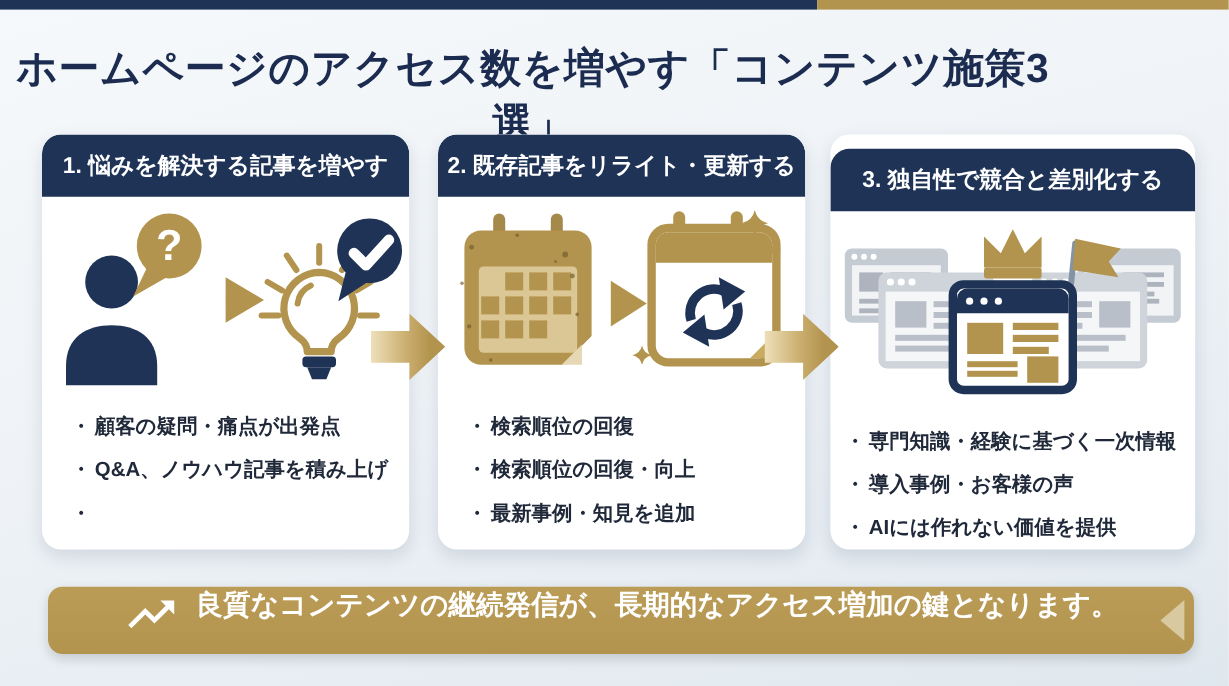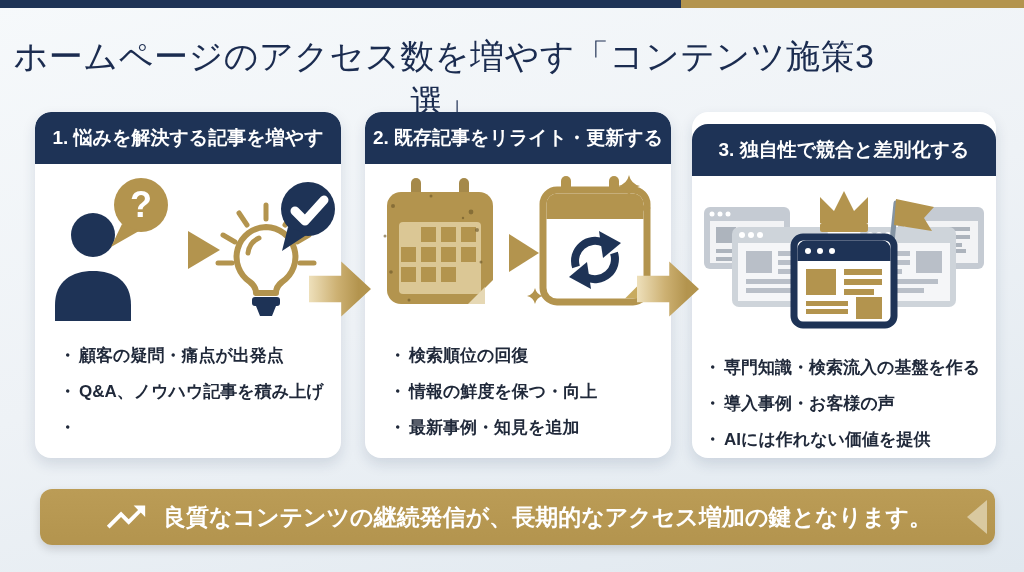--- a/index.html
+++ b/index.html
@@ -8,21 +8,21 @@
     font-family:"Liberation Sans","DejaVu Sans",sans-serif;
     background:linear-gradient(165deg,#f6f9fb 0%,#eef2f6 50%,#e0e8ef 100%);
     position:relative; overflow:hidden;
   }
   .topbar { position:absolute; top:0; left:0; width:1024px; height:8px; display:flex; }
   .topbar-navy { width:681px; height:8px; background:#1e3356; }
   .topbar-gold { flex:1; height:8px; background:#b3944e; }
 
   .main-title {
     position:absolute; top:34px; left:0; width:888px;
-    text-align:center; font-size:34px; font-weight:400; color:#1b2c50;
+    text-align:center; font-size:34px; font-weight:700; color:#1b2c50;
     letter-spacing:.5px;
   }
 
   .card {
     position:absolute; top:112px; height:346px; background:#fff;
     border-radius:16px; overflow:hidden;
     box-shadow:0 6px 14px rgba(25,45,85,.13);
     display:flex; flex-direction:column;
   }
   .card1 { left:35px;  width:306px; }
@@ -52,21 +52,21 @@
     background:linear-gradient(90deg,#eee0bb 0%,#cdb173 45%,#b3944e 80%);
     clip-path:polygon(0 28%,52% 28%,52% 4%,100% 50%,52% 96%,52% 72%,0 72%);
   }
   .arrow-1 { left:309px; }
   .arrow-2 { left:637px; }
 
   .banner {
     position:absolute; left:40px; top:489px; width:955px; height:56px;
     background:linear-gradient(180deg,#bb9c56 0%,#b3944e 100%);
     border-radius:12px; box-shadow:0 4px 10px rgba(0,0,0,.15);
-    display:flex; align-items:center; justify-content:center; gap:14px;
+    display:flex; justify-content:center; gap:14px;
   }
   .banner-text { color:#fff; font-size:23px; font-weight:bold; white-space:nowrap; }
   .banner-notch {
     position:absolute; right:8px; top:50%; transform:translateY(-50%);
     width:0; height:0;
     border-top:17px solid transparent; border-bottom:17px solid transparent;
     border-right:20px solid #d9c9a0;
   }
 </style>
 </head>
@@ -191,21 +191,21 @@
       </g>
     </svg>
   </div>
   <ul class="bullets">
     <li>
         <span class="bullet-marker">・</span>
         <span>検索順位の回復</span>
       </li>
     <li>
         <span class="bullet-marker">・</span>
-        <span>情報の鮮度を保つ・向上</span>
+        <span>検索順位の回復・向上</span>
       </li>
     <li>
         <span class="bullet-marker">・</span>
         <span>最新事例・知見を追加</span>
       </li>
   </ul>
 </div>
 
 <div class="card card3">
   <div class="card-header">3. 独自性で競合と差別化する</div>
@@ -290,21 +290,21 @@
 
       <g fill="#b3944e">
         <polygon points="126,42 126,16 140,30 150,10 160,30 174,16 174,42"></polygon>
         <rect x="126" y="42" width="48" height="9" rx="2"></rect>
       </g>
     </svg>
   </div>
   <ul class="bullets">
     <li>
         <span class="bullet-marker">・</span>
-        <span>専門知識・検索流入の基盤を作る</span>
+        <span>専門知識・経験に基づく一次情報</span>
       </li>
     <li>
         <span class="bullet-marker">・</span>
         <span>導入事例・お客様の声</span>
       </li>
     <li>
         <span class="bullet-marker">・</span>
         <span>AIには作れない価値を提供</span>
       </li>
   </ul>

